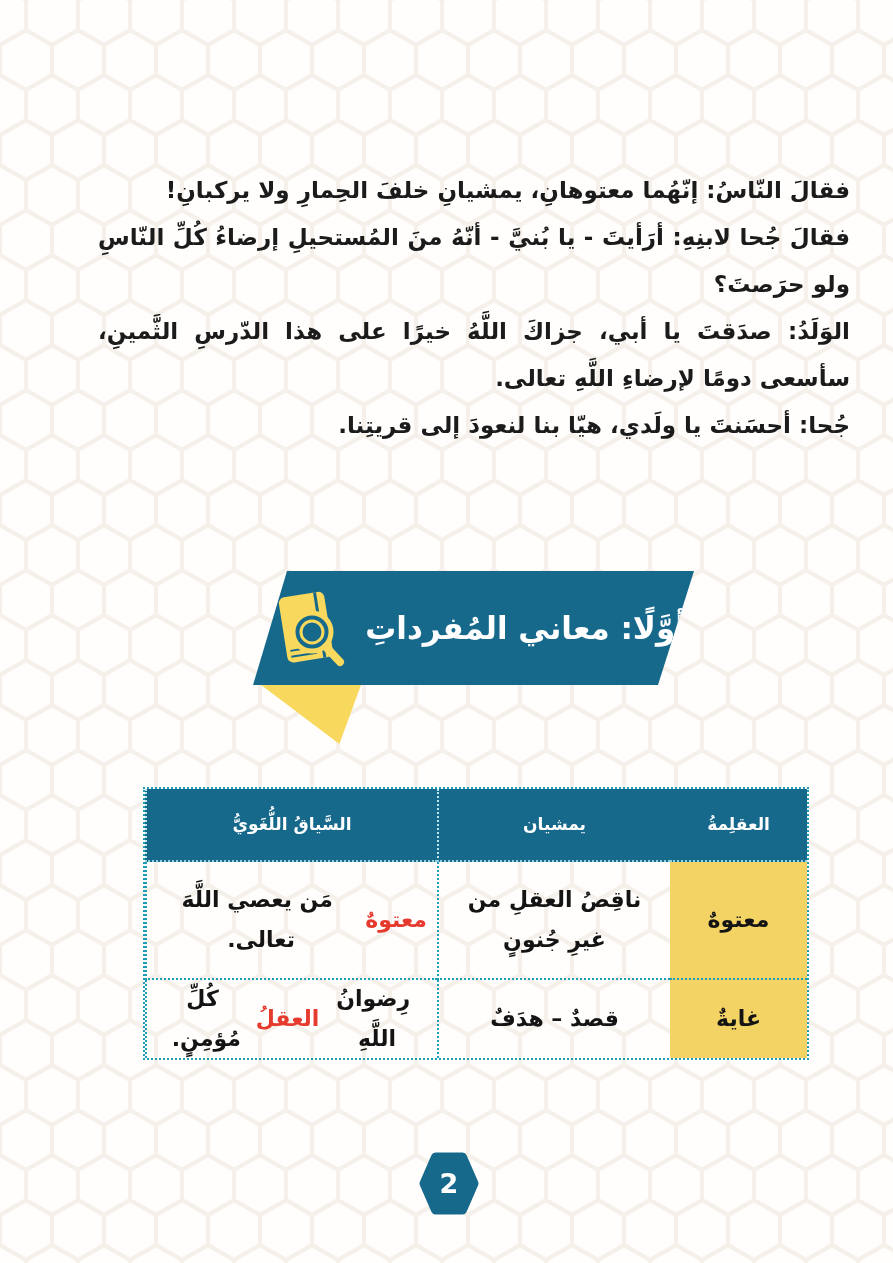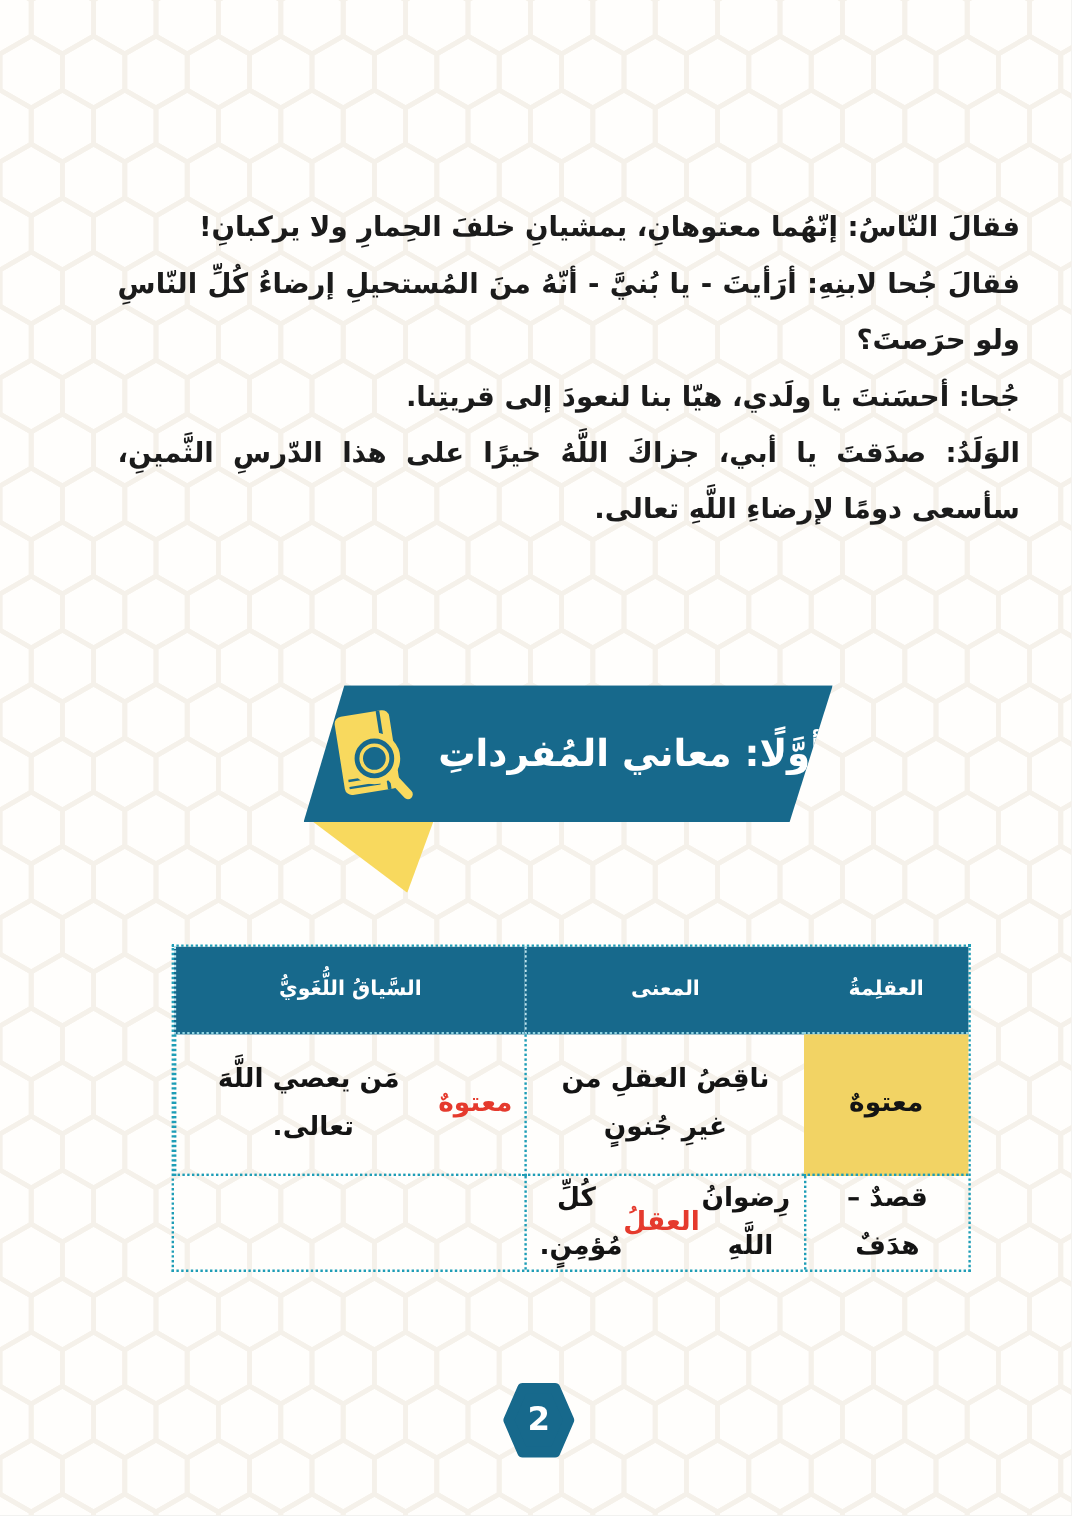--- a/index.html
+++ b/index.html
@@ -626,22 +626,22 @@
       <polygon points="676,1245 702,1260 702,1290 676,1305 650,1290 650,1260"></polygon>
       <polygon points="728,1245 754,1260 754,1290 728,1305 702,1290 702,1260"></polygon>
       <polygon points="780,1245 806,1260 806,1290 780,1305 754,1290 754,1260"></polygon>
       <polygon points="832,1245 858,1260 858,1290 832,1305 806,1290 806,1260"></polygon>
       <polygon points="884,1245 910,1260 910,1290 884,1305 858,1290 858,1260"></polygon>
     </svg>
 
   <div class="dialogue">
     <p>فقالَ النّاسُ: إنّهُما معتوهانِ، يمشيانِ خلفَ الحِمارِ ولا يركبانِ!</p>
     <p>فقالَ جُحا لابنِهِ: أرَأيتَ - يا بُنيَّ - أنّهُ منَ المُستحيلِ إرضاءُ كُلِّ النّاسِ ولو حرَصتَ؟</p>
+    <p>الوَلَدُ: صدَقتَ يا أبي، جزاكَ اللَّهُ خيرًا على هذا الدّرسِ الثَّمينِ، سأسعى دومًا لإرضاءِ اللَّهِ تعالى.</p>
     <p>جُحا: أحسَنتَ يا ولَدي، هيّا بنا لنعودَ إلى قريتِنا.</p>
-    <p>الوَلَدُ: صدَقتَ يا أبي، جزاكَ اللَّهُ خيرًا على هذا الدّرسِ الثَّمينِ، سأسعى دومًا لإرضاءِ اللَّهِ تعالى.</p>
   </div>
 
   <div class="banner">
     <span class="banner-title">أوَّلًا: معاني المُفرداتِ</span>
     <span class="banner-icon">
       <svg viewBox="0 0 84 84" width="84" height="84">
         <g transform="rotate(-9 40 42)">
           <rect x="16" y="8" width="46" height="66" rx="6" fill="#f8d95e"></rect>
           <path d="M53 8 V74" stroke="#17698c" stroke-width="3" fill="none"></path>
           <path d="M20 68 h26 M20 62 h26" stroke="#17698c" stroke-width="2" fill="none"></path>
@@ -650,31 +650,32 @@
         <circle cx="45" cy="46" r="11" fill="none" stroke="#f8d95e" stroke-width="3"></circle>
         <path d="M59 61 L73 76" stroke="#f8d95e" stroke-width="8" stroke-linecap="round"></path>
       </svg>
     </span>
   </div>
   <div class="banner-tail"></div>
 
   <div class="vocab-table">
 
     <div class="cell th">العقلِمةُ</div>
-    <div class="cell th v-div">المعنى</div>
+    <div class="cell th v-div">يمشيان</div>
     <div class="cell th v-div">السَّياقُ اللُّغَويُّ</div>
 
     <div class="cell word-cell rb">معتوهٌ</div>
     <div class="cell v-div rb">ناقِصُ العقلِ من غيرِ جُنونٍ</div>
     <div class="cell v-div rb context-cell">
       <span></span>
         <span class="hl">معتوهٌ</span>
         <span> مَن يعصي اللَّهَ تعالى.</span>
     </div>
 
+    <div class="cell word-cell">غايةٌ</div>
     <div class="cell v-div">قصدٌ – هدَفٌ</div>
     <div class="cell v-div context-cell">
       <span>رِضوانُ اللَّهِ </span>
         <span class="hl">العقلُ</span>
         <span> كُلِّ مُؤمِنٍ.</span>
     </div>
   </div>
 
   <div class="page-num">
     <svg viewBox="0 0 62 67">

